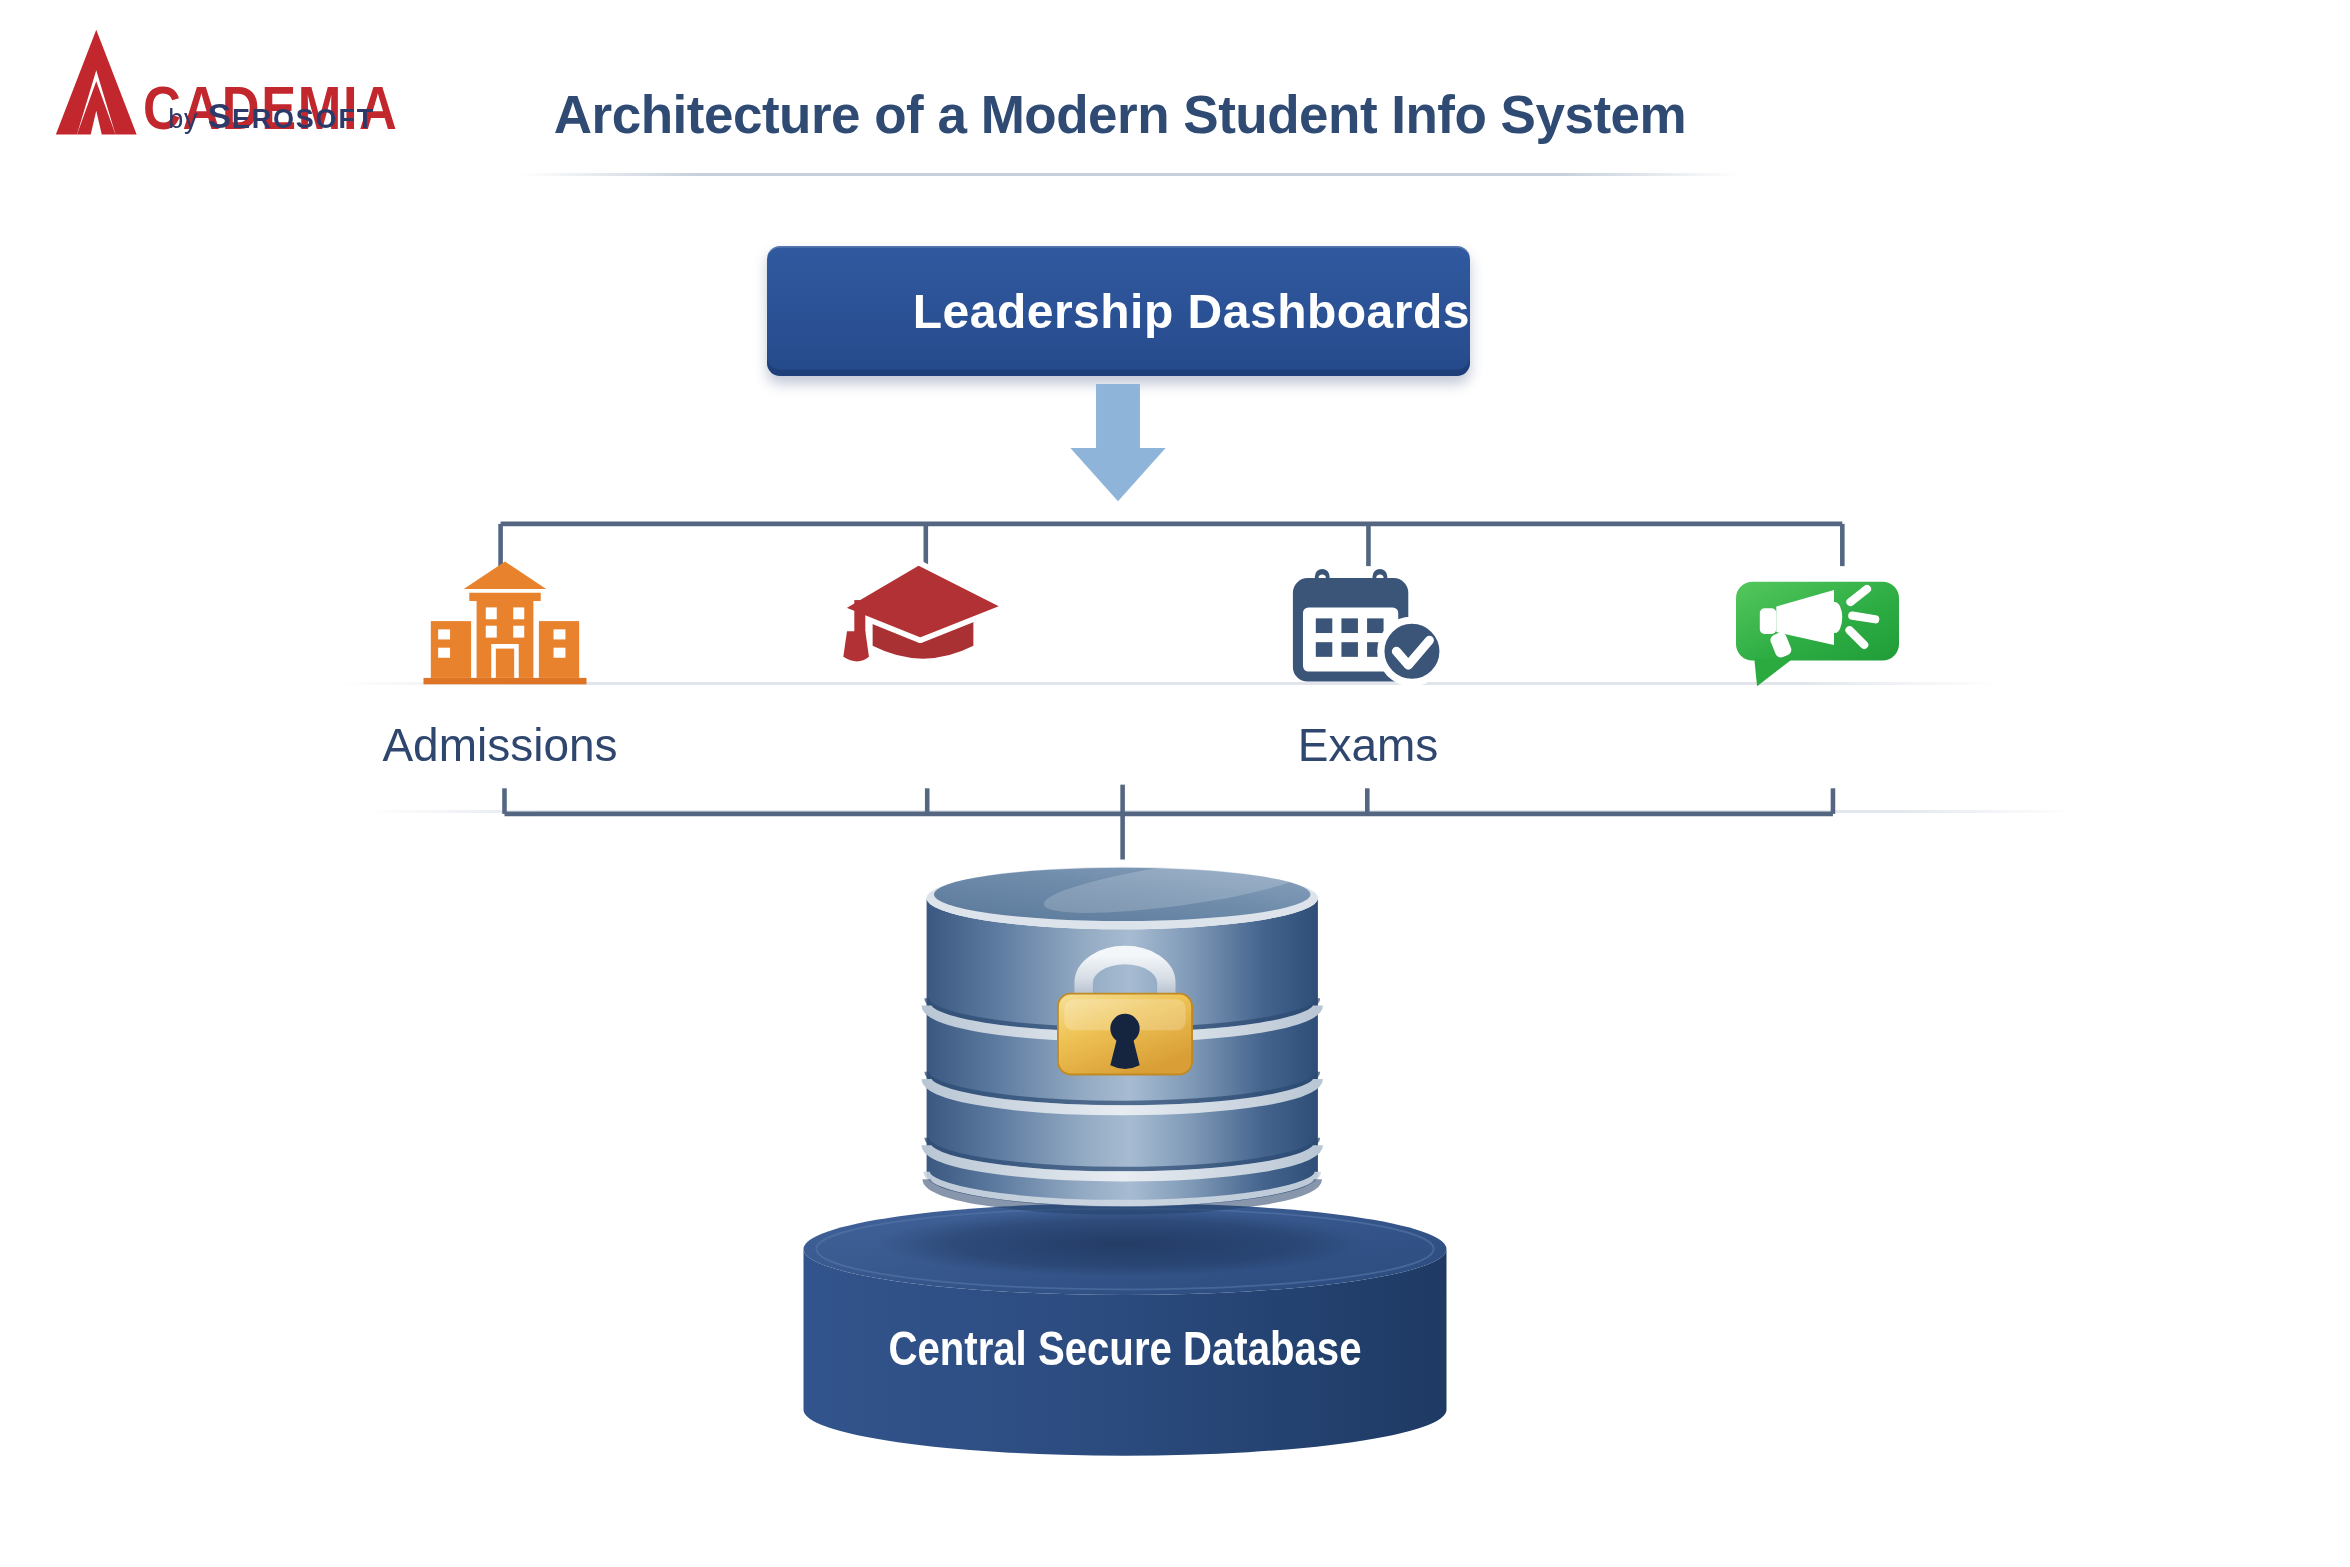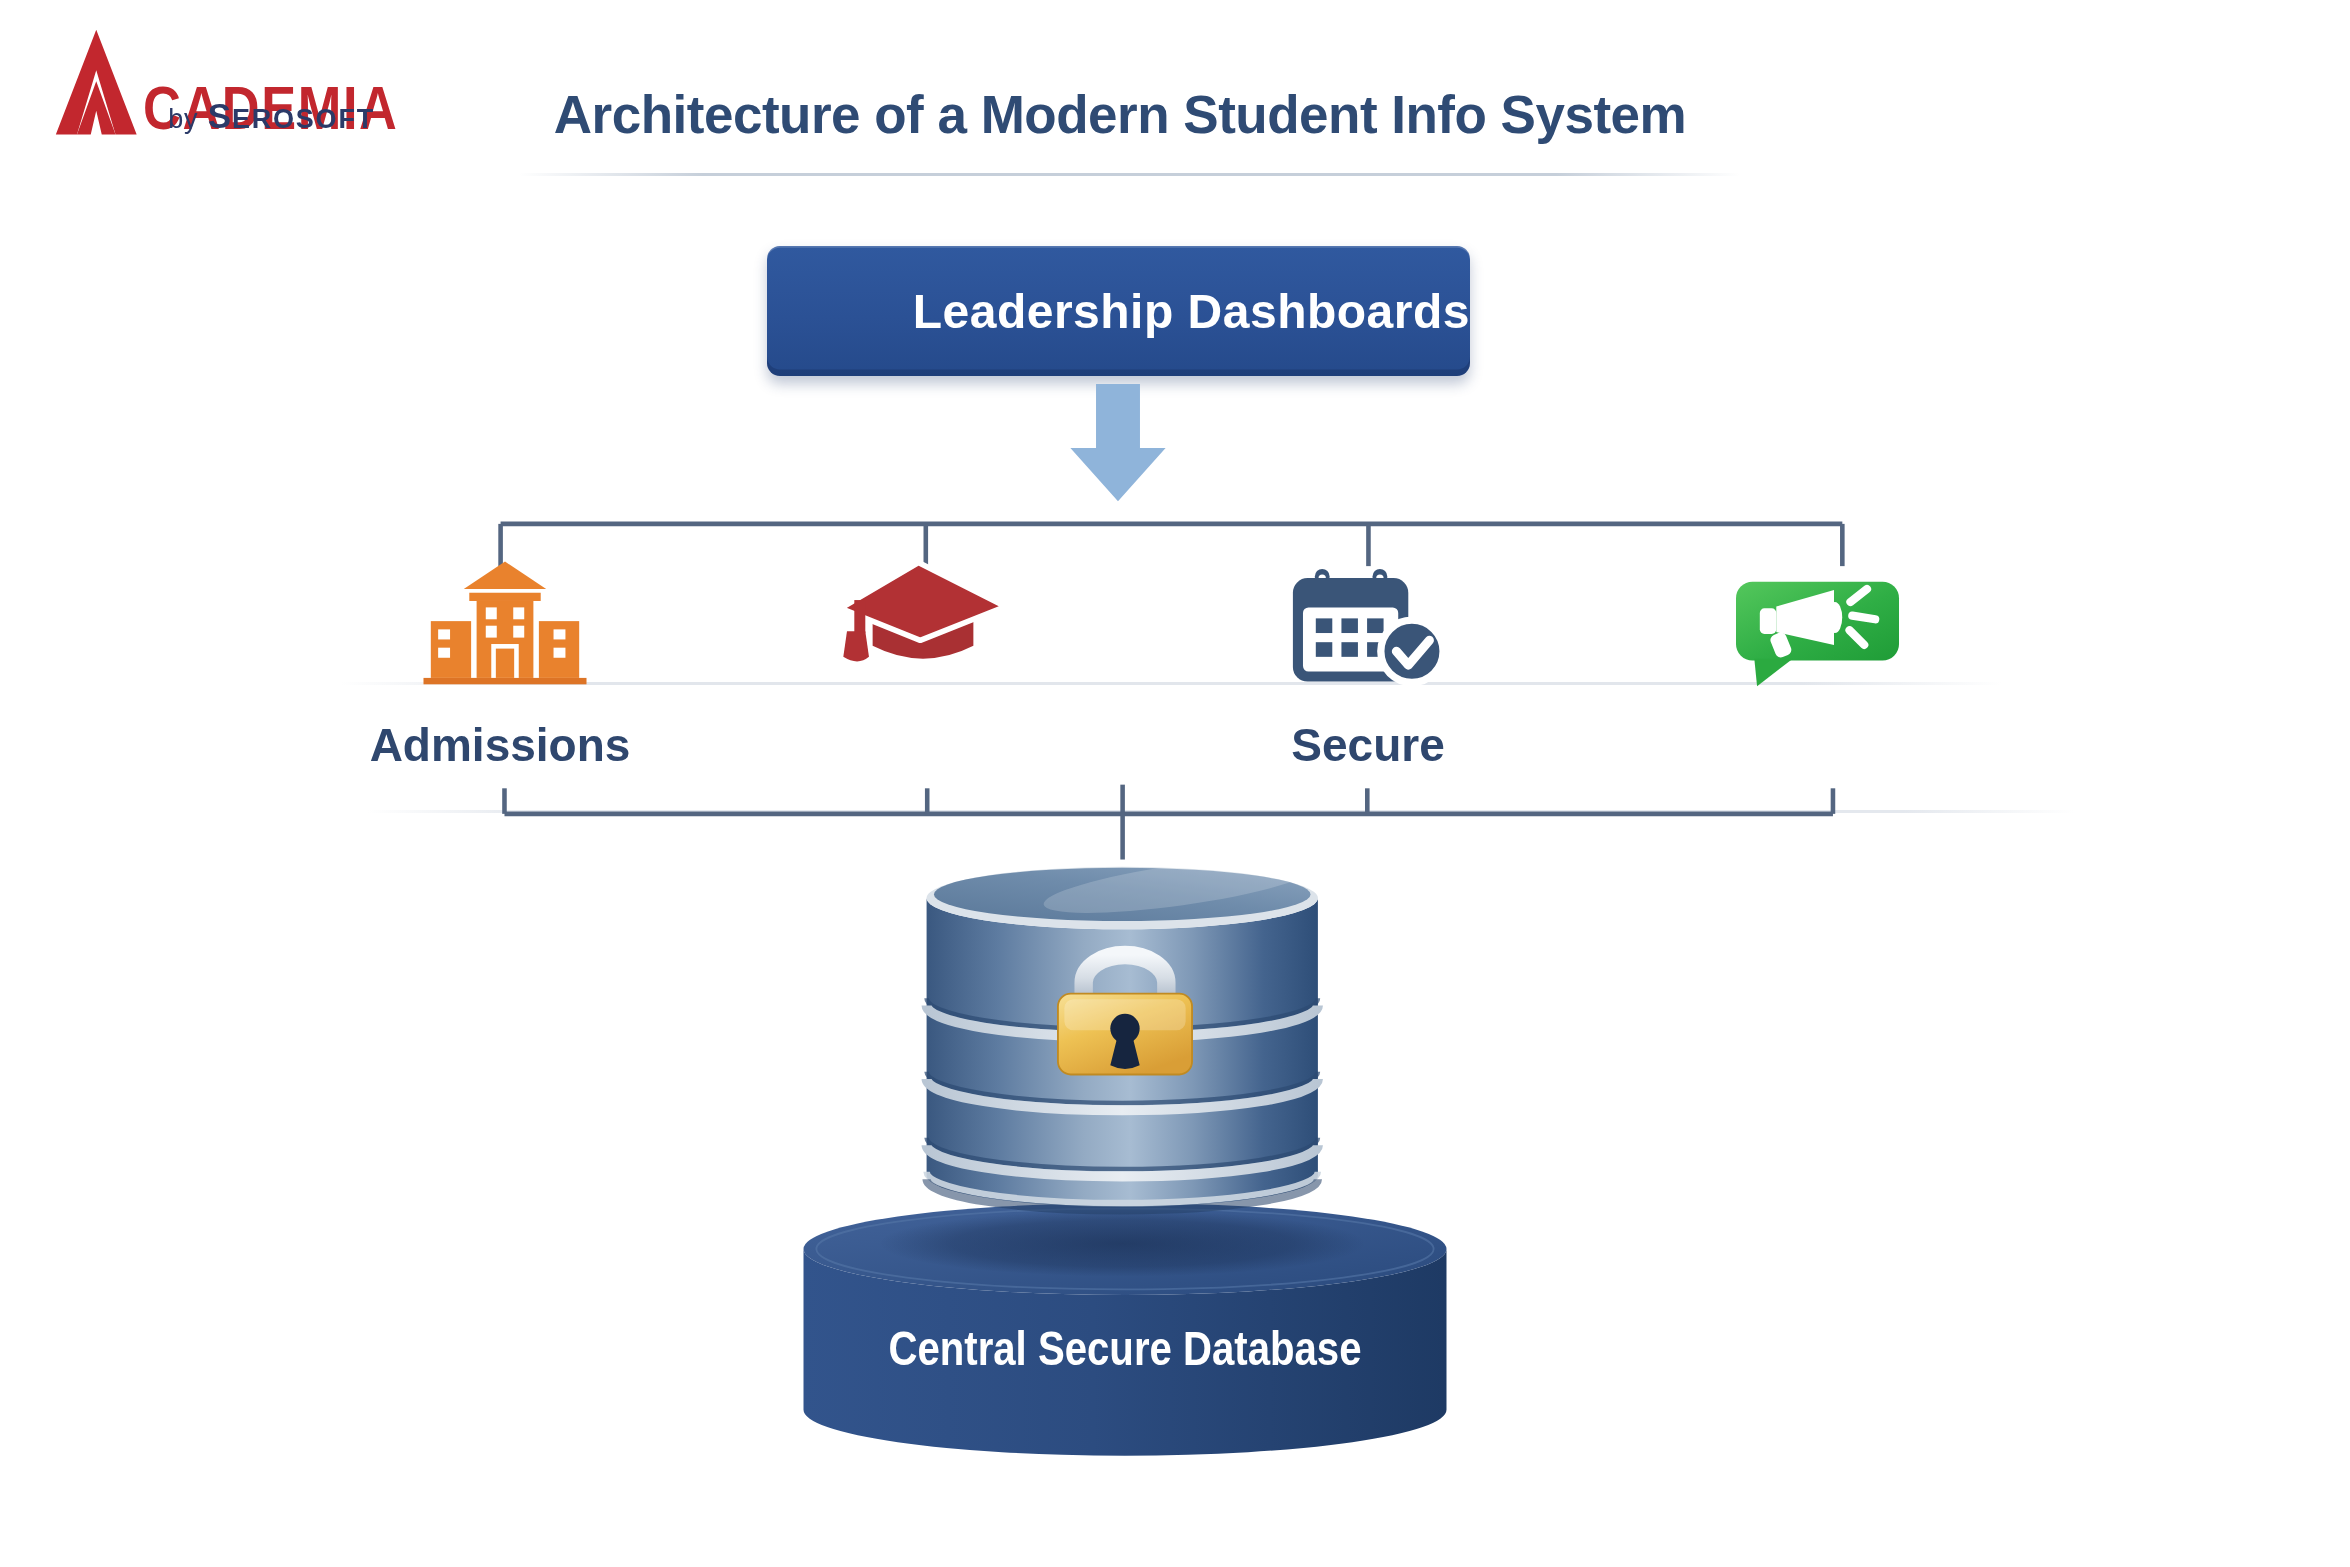--- a/index.html
+++ b/index.html
@@ -43,21 +43,21 @@
     background:linear-gradient(90deg,rgba(226,230,236,0) 0%,#e2e6ec 12%,#e2e6ec 88%,rgba(226,230,236,0) 100%);
   }
   .floor-line2{
     left:367px;top:810px;width:1708px;height:2.8px;
     background:linear-gradient(90deg,rgba(226,230,236,0) 0%,#e4e8ee 10%,#e4e8ee 90%,rgba(228,232,238,0) 100%);
   }
 
   
   .module-label{
     top:718px;width:294px;transform:translateX(-50%);text-align:center;
-    font-size:46px;font-weight:700;color:#2f476e;white-space:nowrap;
+    font-size:46px;font-weight:400;color:#2f476e;white-space:nowrap;
   }
 
   
   svg{display:block;}
 </style>
 </head>
 <body>
 
 <div class="stage">
 
@@ -167,21 +167,21 @@
       <ellipse cx="108" cy="67" rx="8" ry="17"></ellipse>
     </g>
     <g stroke="#ffffff" stroke-width="9" stroke-linecap="round">
       <line x1="125" y1="50" x2="143" y2="36"></line>
       <line x1="127" y1="65" x2="152" y2="69"></line>
       <line x1="124" y1="81" x2="140" y2="97"></line>
     </g>
   </svg>
 
   <div class="abs module-label" style="left:500px;">Admissions</div>
-  <div class="abs module-label" style="left:1368px;">Secure</div>
+  <div class="abs module-label" style="left:1368px;">Exams</div>
 
   <div class="abs floor-line2"></div>
 
   <svg class="abs" style="left:496px;top:781px;" width="1350" height="84" viewBox="0 0 1470 92">
     <g stroke="#546681" stroke-width="5" fill="none">
       <path d="M5,36 H1460"></path>
       <path d="M5,36 V8"></path>
       <path d="M468,36 V8"></path>
       <path d="M950,36 V8"></path>
       <path d="M1460,36 V8"></path>

